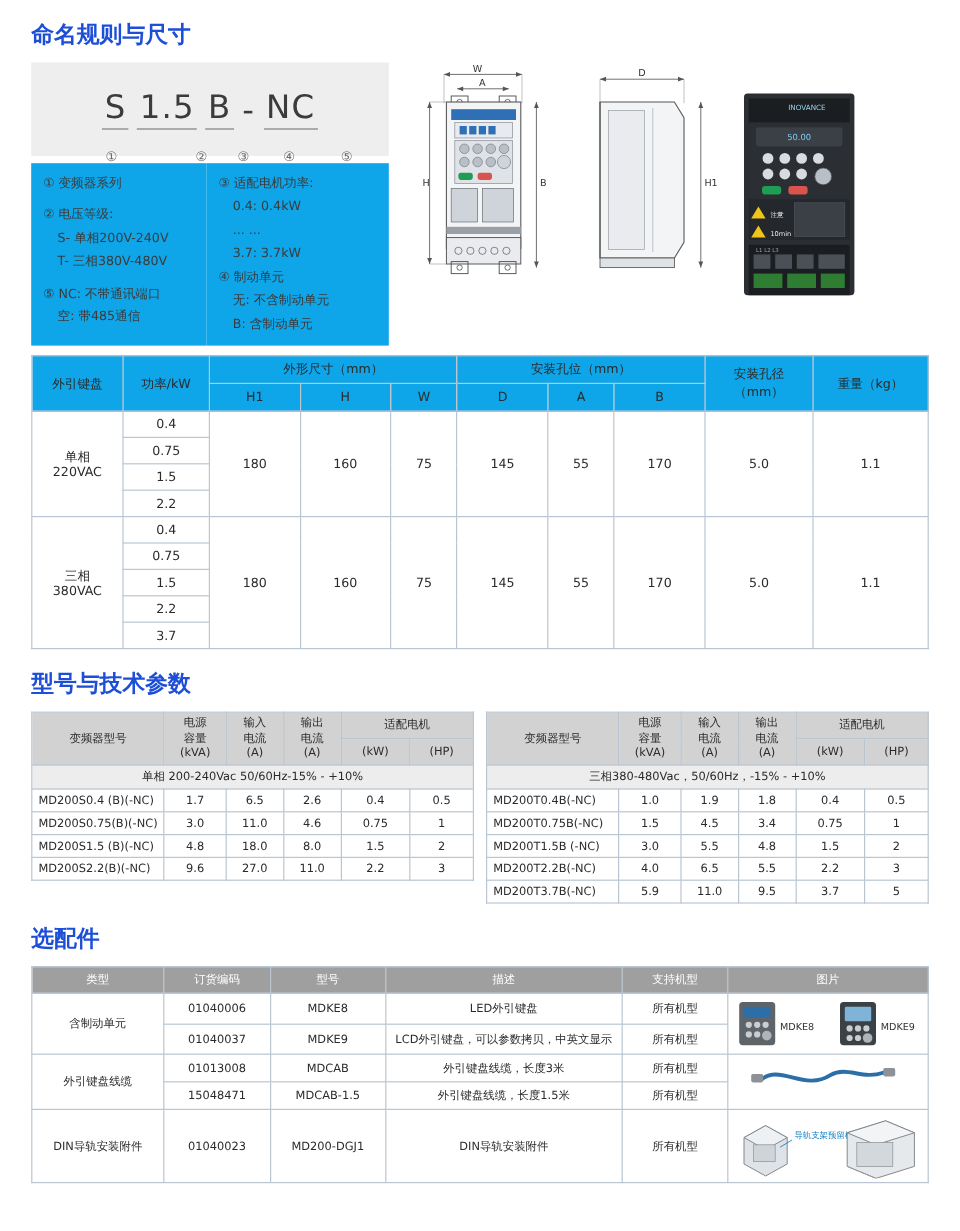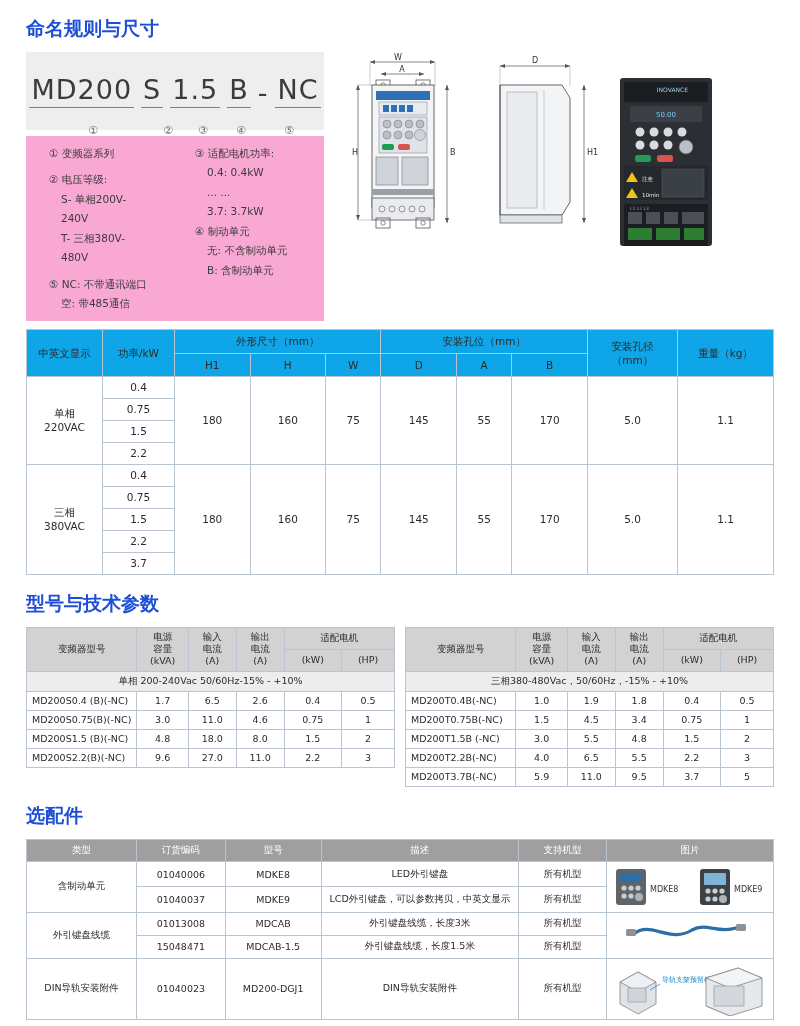--- a/index.html
+++ b/index.html
@@ -31,21 +31,21 @@
   }
   .code-row { font-size: 27px; letter-spacing: 1px; color:#3b3b3b; display:flex; align-items:flex-end; gap:7px;}
   .code-row span.u { border-bottom: 1.5px solid #808080; padding: 0 2px 2px 2px; }
   .circles {
     position:absolute; bottom: 6px; left:0; width:100%;
     display:flex; font-size: 11px; color:#6d6d6d;
   }
   .circles i { font-style: normal; position:absolute; }
 
   .legend { display:flex; margin-top: 6px; font-size: 10.5px; color:#3b3b3b; }
-  .legend .col { background: #f9a8d4; padding: 8px 23px; line-height: 1.85; }
+  .legend .col { background: #0ea5e9; padding: 8px 10px; line-height: 1.85; }
   .legend .c1 { width: 146px; }
   .legend .c2 { width: 152px; margin-left: 0px; }
   .legend .sub { padding-left: 12px; }
 
   
   .drawings { position: relative; flex: 1; height: 225px; }
   .dim-label { font-size: 8px; fill: #333; }
 
   
   table { border-collapse: collapse; width: 100%; font-size: 10.5px; }
@@ -80,21 +80,20 @@
 <div class="page">
 
 
   <h2 class="sec">命名规则与尺寸</h2>
 
   <div class="nameblock">
 
     <div class="naming-left">
       <div class="code-box">
         <div class="code-row">
-          <span class="u">MD200</span>
           <span class="u">S</span>
           <span class="u">1.5</span>
           <span class="u">B</span>
           <span>-</span>
           <span class="u">NC</span>
         </div>
         <div class="circles">
           <i style="left:62px">①</i>
           <i style="left:137px">②</i>
           <i style="left:172px">③</i>
@@ -257,21 +256,21 @@
           </g>
           <text x="298" y="158" font-size="4.5" fill="#9aa0a8">L1  L2  L3</text>
         </g>
       </svg>
     </div>
   </div>
 
   <table class="dim">
     <thead>
       <tr>
-        <th rowspan="2" style="width:76px">中英文显示</th>
+        <th rowspan="2" style="width:76px">外引键盘</th>
         <th rowspan="2" style="width:72px">功率/kW</th>
         <th colspan="3">外形尺寸（mm）</th>
         <th colspan="3">安装孔位（mm）</th>
         <th rowspan="2" style="width:90px">
           <div>安装孔径</div>
           <div>（mm）</div>
         </th>
         <th rowspan="2" style="width:96px">重量（kg）</th>
       </tr>
       <tr>

